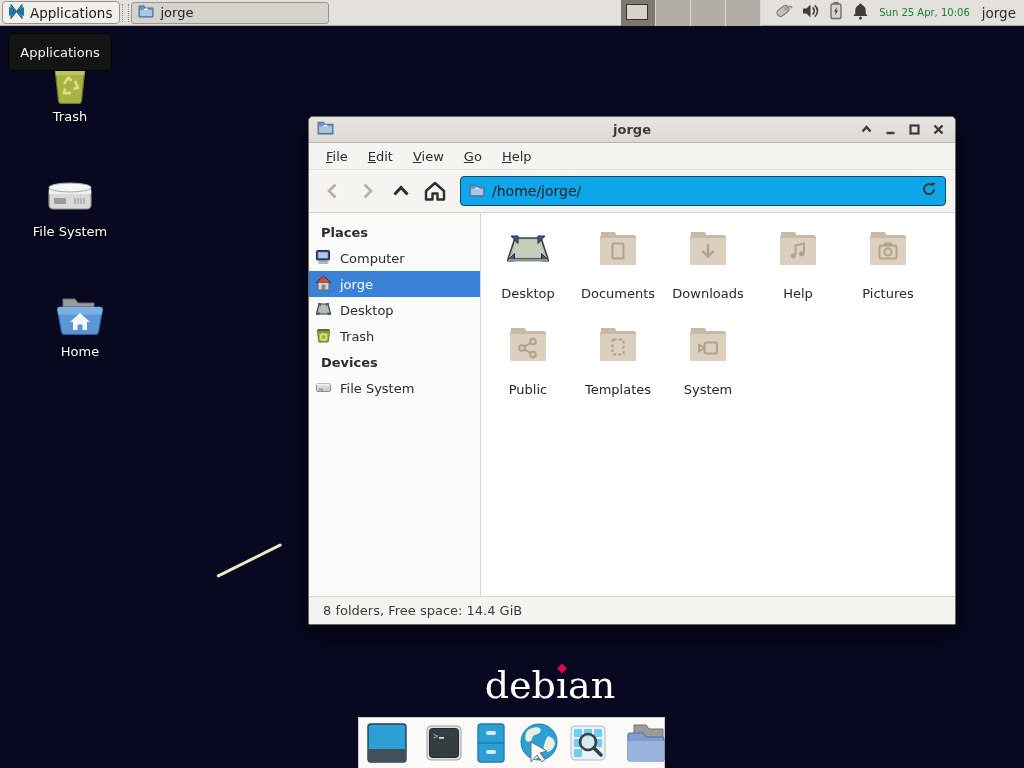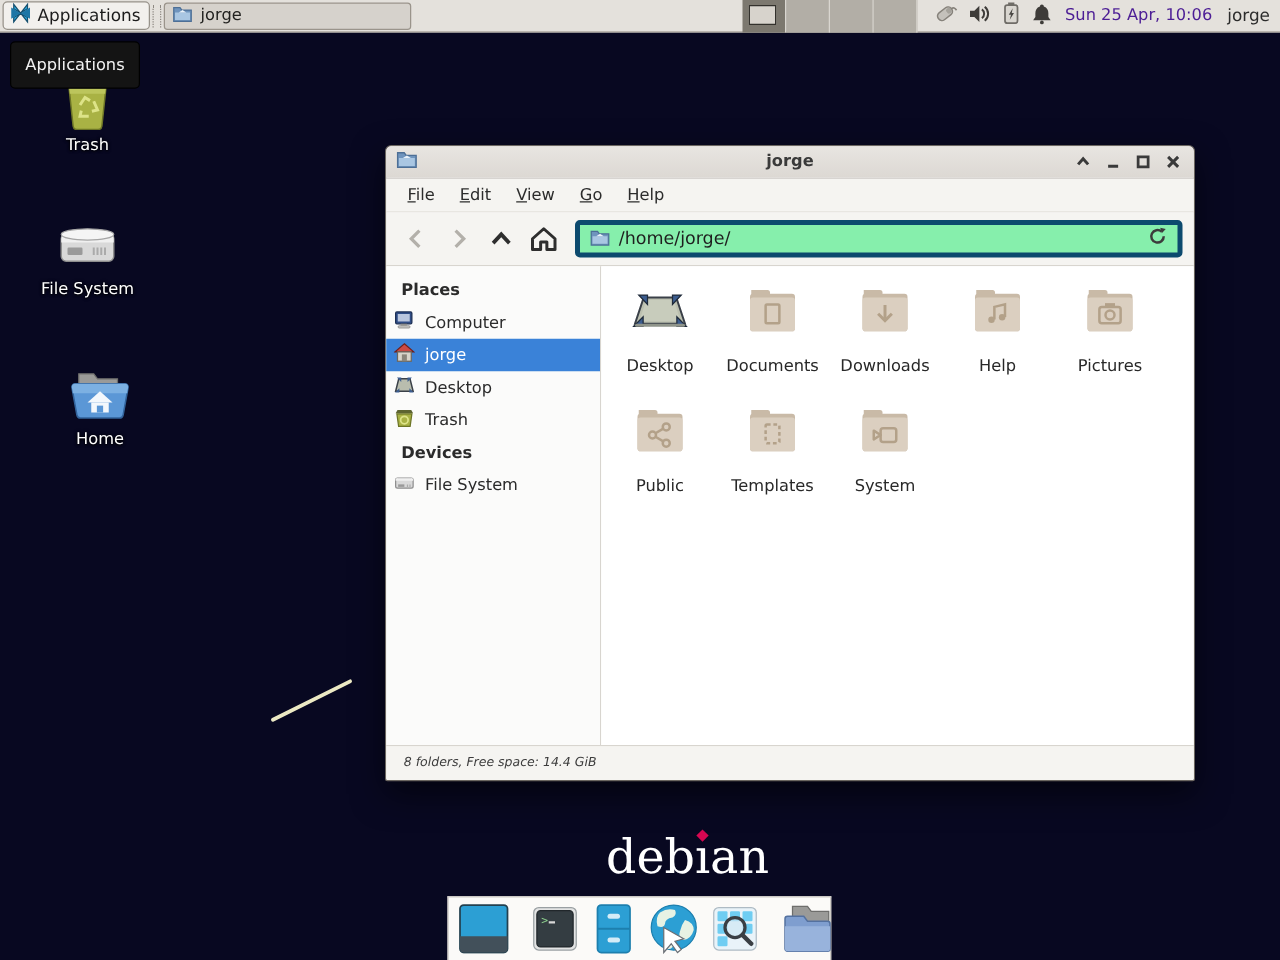--- a/index.html
+++ b/index.html
@@ -18,21 +18,21 @@
   .task-btn { display:flex; align-items:center; gap:6px; width:198px; height:22px;
               padding:0 6px; background:#d6d2cc; border:1px solid #9a948b;
               border-radius:3px; font-size:13px; color:#21211f; }
   .panel-spacer { flex:1; }
   .pager { display:flex; height:26px; }
   .pager .cell { width:35px; height:26px; background:#b2aea6; border-right:1px solid #d9d6d0; position:relative; }
   .pager .cell.active { background:#7c786f; }
   .pager .cell.active .mini-win { position:absolute; left:5px; top:4px; width:22px; height:16px;
                                   background:#d7d3cc; border:1px solid #33312c; }
   .tray { display:flex; align-items:center; gap:8px; margin:0 10px 0 12px; }
-  .clock { font-size:13px; color:#4c1d95; margin-right:12px; }
+  .clock { font-size:10px; color:#15803d; margin-right:12px; }
   .panel-user { font-size:13.5px; color:#2b2b2b; margin-right:8px; }
 
   
   .tooltip { position:absolute; left:8px; top:33px; width:104px; height:38px;
              background:#141414; border:1px solid #000; border-radius:4px;
              color:#f2f2f2; font-size:13px; display:flex; align-items:center;
              justify-content:center; z-index:30; }
 
   
   .desk-icon { position:absolute; width:120px; text-align:center; z-index:5; }
@@ -64,38 +64,38 @@
   .win-btns .wbtn { width:17px; height:17px; display:flex; align-items:center; justify-content:center; }
 
   .menubar { height:27px; background:#f5f4f1; display:flex; align-items:center;
              padding-left:8px; gap:2px; border-bottom:1px solid #e3e1dc; }
   .menu-item { font-size:13px; color:#2c2c2c; padding:4px 9px; }
   .menu-item::first-letter { text-decoration:underline; }
 
   .toolbar { height:43px; background:#f5f4f1; border-bottom:1px solid #d8d5cf;
              display:flex; align-items:center; padding:0 9px; gap:4px; }
   .nav-btn { width:30px; height:30px; display:flex; align-items:center; justify-content:center; border-radius:3px; }
-  .pathbar { flex:1; height:30px; margin-left:6px; background:#86efac; border:4px solid #0c4a6e;
+  .pathbar { flex:1; height:30px; margin-left:6px; background:#0ea5e9; border:1px solid #0c4a6e;
              border-radius:4px; display:flex; align-items:center; padding:0 8px; gap:7px; }
   .pathbar .path-text { flex:1; font-size:14px; color:#1e1e1e; }
 
   .win-body { flex:1; display:flex; min-height:0; }
   .sidebar { width:172px; background:#fbfbfa; border-right:1px solid #d8d5cf; padding-top:6px; }
   .side-header { font-weight:bold; font-size:13px; color:#2b2b2b; padding:6px 0 5px 12px; }
   .side-row { height:26px; display:flex; align-items:center; gap:8px; padding-left:6px;
               font-size:13px; color:#2b2b2b; }
   .side-row.selected { background:#3a82d8; color:#fff; }
   .content { flex:1; background:#fff; padding:12px 0 0 2px; display:flex; flex-wrap:wrap;
              align-content:flex-start; }
   .folder-cell { width:90px; height:96px; display:flex; flex-direction:column; align-items:center; }
   .folder-cell .flabel { margin-top:9px; font-size:13px; color:#282828; }
 
   .statusbar { height:28px; background:#f5f4f1; border-top:1px solid #d8d5cf;
                display:flex; align-items:center; padding-left:14px;
-               font-size:10px; color:#3c3c3c; border-radius:0 0 2px 2px;font-style:italic; }
+               font-size:13px; color:#3c3c3c; border-radius:0 0 2px 2px; }
 
   
   .dock { position:absolute; left:358px; top:717px; width:307px; height:51px;
           background:#fbfaf8; border:1px solid #cfccc6; border-bottom:none;
           display:flex; align-items:center; padding:0 7px; gap:8px; z-index:15; }
   .dock-sep { width:1px; height:38px; background:#b9b6b0; }
   .dock-btn { display:flex; align-items:center; justify-content:center; }
 </style>
 </head>
 <body>

